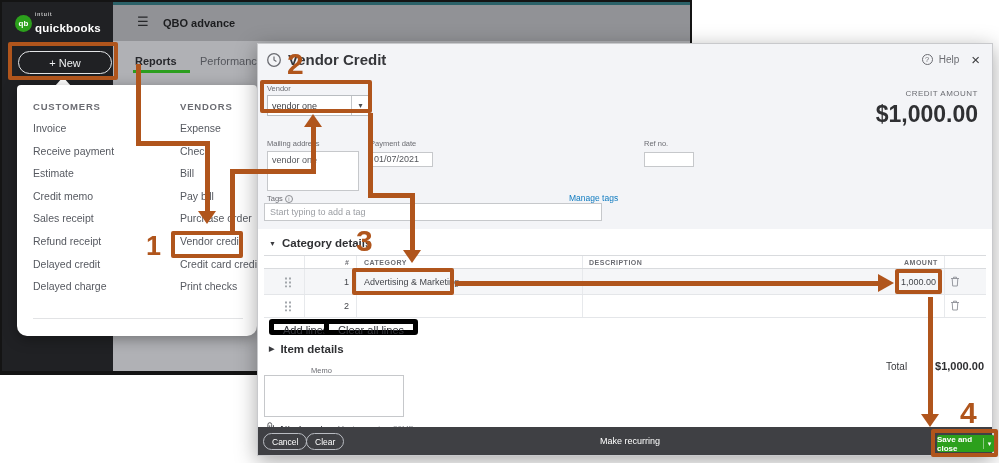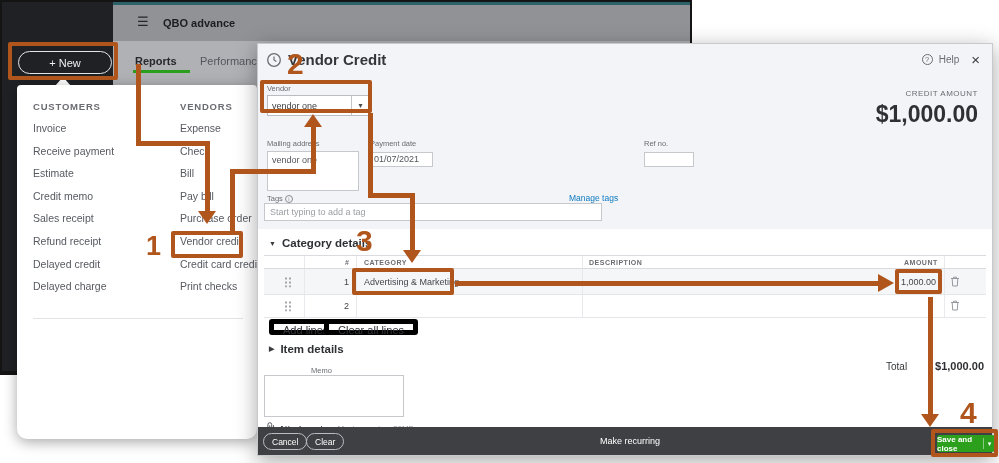--- a/index.html
+++ b/index.html
@@ -25,21 +25,21 @@
   #logo-circle { width:17px; height:17px; border-radius:50%; background:#2ca01c; color:#fff;
     font-size:8px; font-weight:bold; display:flex; align-items:center; justify-content:center; }
   #wordmark { margin-left:3px; color:#fff; line-height:1; }
   #wordmark .intuit { font-size:5.5px; letter-spacing:1px; display:block; margin-bottom:1px; }
   #wordmark .qb { font-size:11.5px; font-weight:bold; letter-spacing:.2px; }
   #new-btn { position:absolute; left:16px; top:49px; width:94px; height:23px;
     border:1.5px solid #e3e5e7; border-radius:12px; color:#eef0f1; font-size:11px;
     display:flex; align-items:center; justify-content:center; }
 
   
-  #menu-panel { position:absolute; left:17px; top:85px; width:240px; height:354px; background:#fff;
+  #menu-panel { position:absolute; left:17px; top:85px; width:240px; height:251px; background:#fff;
     border-radius:4px 4px 10px 10px; box-shadow:0 3px 14px rgba(0,0,0,.35); }
   #menu-notch { position:absolute; left:55px; top:77px; width:0; height:0;
     border-left:8px solid transparent; border-right:8px solid transparent; border-bottom:9px solid #fff; }
   .menu-col { position:absolute; top:16px; }
   #menu-col-customers { left:16px; }
   #menu-col-vendors { left:163px; }
   .menu-header { font-size:9.5px; font-weight:bold; color:#6b6c72; letter-spacing:.8px; height:16px; }
   .menu-item { font-size:10.5px; color:#565960; height:22.6px; line-height:22.6px; white-space:nowrap; cursor:pointer; }
   #menu-divider { position:absolute; left:16px; right:14px; top:233px; height:1px; background:#e2e3e5; }
 
@@ -156,20 +156,27 @@
     <div id="app-header">
       <span id="hamburger">☰</span>
       <span id="app-title">QBO advance</span>
     </div>
     <div id="app-content">
       <span class="tab" id="tab-reports">Reports</span>
       <span id="tab-underline"></span>
       <span class="tab" id="tab-performance">Performance c</span>
     </div>
     <div id="sidebar">
+      <div id="logo">
+        <div id="logo-circle">qb</div>
+        <div id="wordmark">
+          <span class="intuit">intuit</span>
+          <span class="qb">quickbooks</span>
+        </div>
+      </div>
       <div id="new-btn">+ New</div>
     </div>
   </div>
 
   <div id="menu-notch"></div>
   <div id="menu-panel">
     <div class="menu-col" id="menu-col-customers">
       <div class="menu-header">CUSTOMERS</div>
       <div class="menu-item">Invoice</div>
       <div class="menu-item">Receive payment</div>

